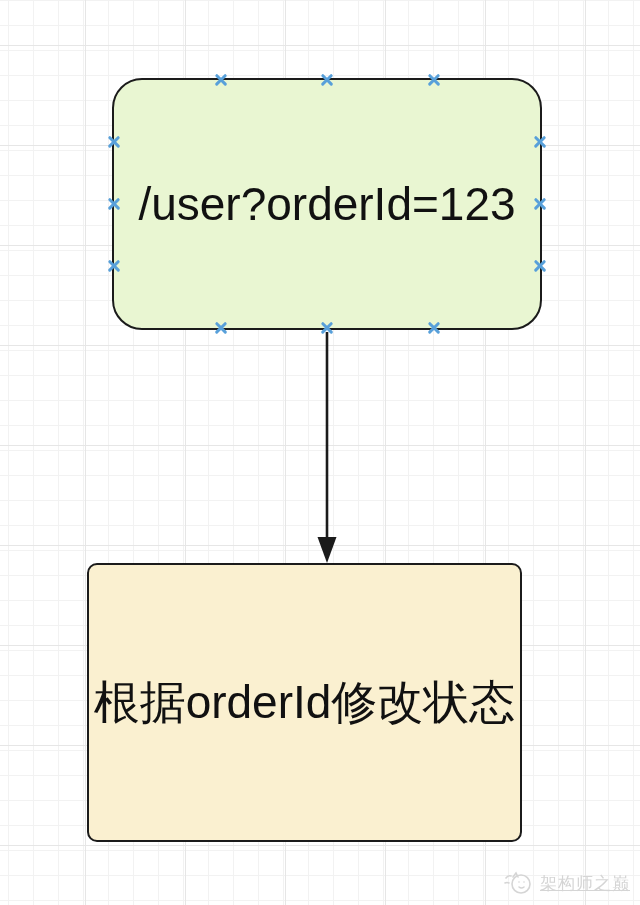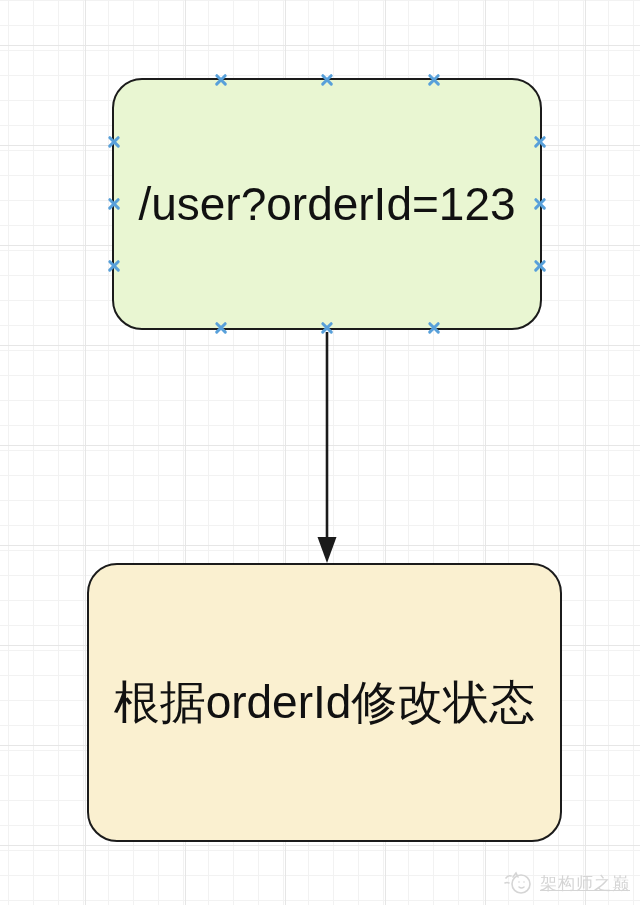--- a/index.html
+++ b/index.html
@@ -25,22 +25,22 @@
     white-space: nowrap;
     color: #111111;
   }
   .node-endpoint {
     left: 112px; top: 78px; width: 430px; height: 252px;
     border-radius: 30px;
     background: #e9f6d2;
     font-size: 46px;
   }
   .node-action {
-    left: 87px; top: 563px; width: 475px; height: 279px;
-    border-radius: 30px;
+    left: 87px; top: 563px; width: 435px; height: 279px;
+    border-radius: 10px;
     background: #faf0d0;
     font-size: 46px;
   }
 
   
   .cp {
     position: absolute; width: 14px; height: 14px;
     transform: translate(-50%, -50%);
     cursor: crosshair;
   }

